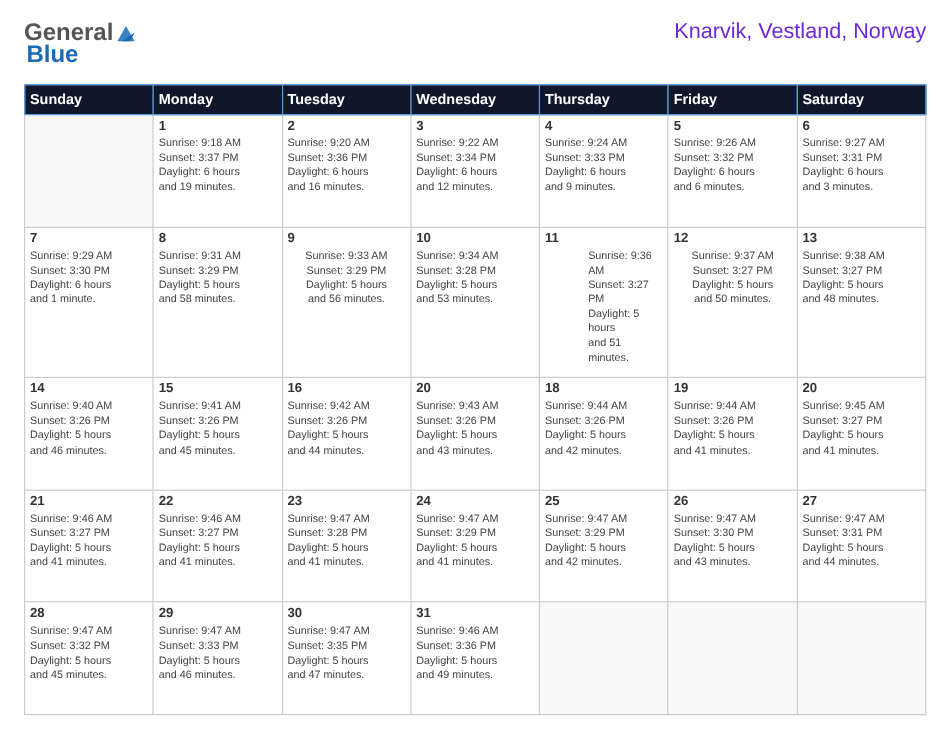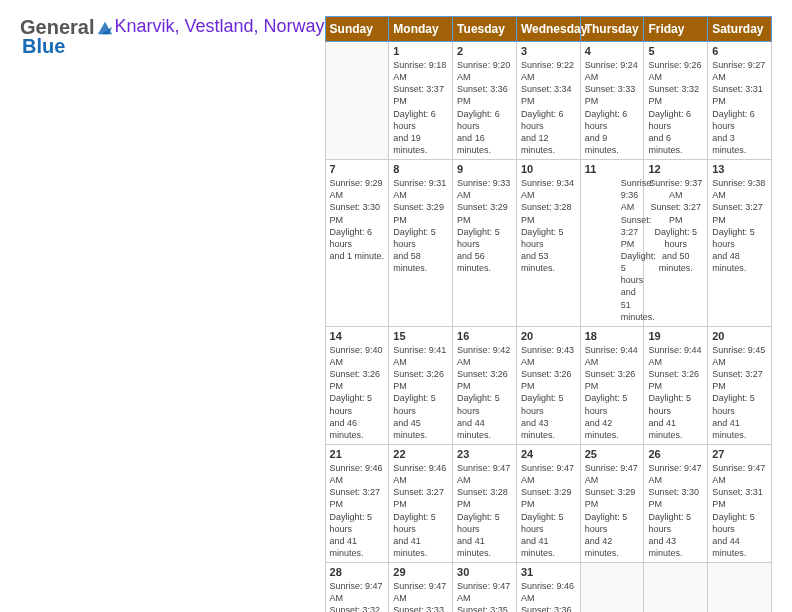--- a/index.html
+++ b/index.html
@@ -9,20 +9,21 @@
       width: 792px;
       height: 612px;
       overflow: hidden;
     }
     .page {
       width: 792px;
       height: 612px;
       background: #fff;
       padding: 16px 20px;
       display: flex;
+      flex-direction: column;
     }
     .header {
       display: flex;
       justify-content: space-between;
       align-items: flex-start;
       margin-bottom: 12px;
     }
     .logo {
       display: flex;
       flex-direction: column;
@@ -48,21 +49,21 @@
       font-size: 18px;
       color: #6d28d9;
     }
     .calendar-table {
       width: 100%;
       border-collapse: collapse;
       flex: 1;
       table-layout: fixed;
     }
     .calendar-table thead tr th {
-      background-color: #a16207;
+      background-color: #0f172a;
       color: #fff;
       font-size: 12px;
       font-weight: bold;
       padding: 5px 4px;
       text-align: left;
       border: 1px solid #5a9ae0;
     }
     .calendar-table tbody tr td {
       border: 1px solid #ccc;
       vertical-align: top;
@@ -175,21 +176,21 @@
           </td>
           <td>
             <span class="day-number">8</span>
             <div class="day-info" style="white-space: pre-line;">Sunrise: 9:31 AM
 Sunset: 3:29 PM
 Daylight: 5 hours
 and 58 minutes.</div>
           </td>
           <td>
             <span class="day-number">9</span>
-            <div class="day-info" style="white-space: pre-line;">Sunrise: 9:33 AM
+            <div class="day-info" style="white-space: pre-line; text-align: center;">Sunrise: 9:33 AM
 Sunset: 3:29 PM
 Daylight: 5 hours
 and 56 minutes.</div>
           </td>
           <td>
             <span class="day-number">10</span>
             <div class="day-info" style="white-space: pre-line;">Sunrise: 9:34 AM
 Sunset: 3:28 PM
 Daylight: 5 hours
 and 53 minutes.</div>

